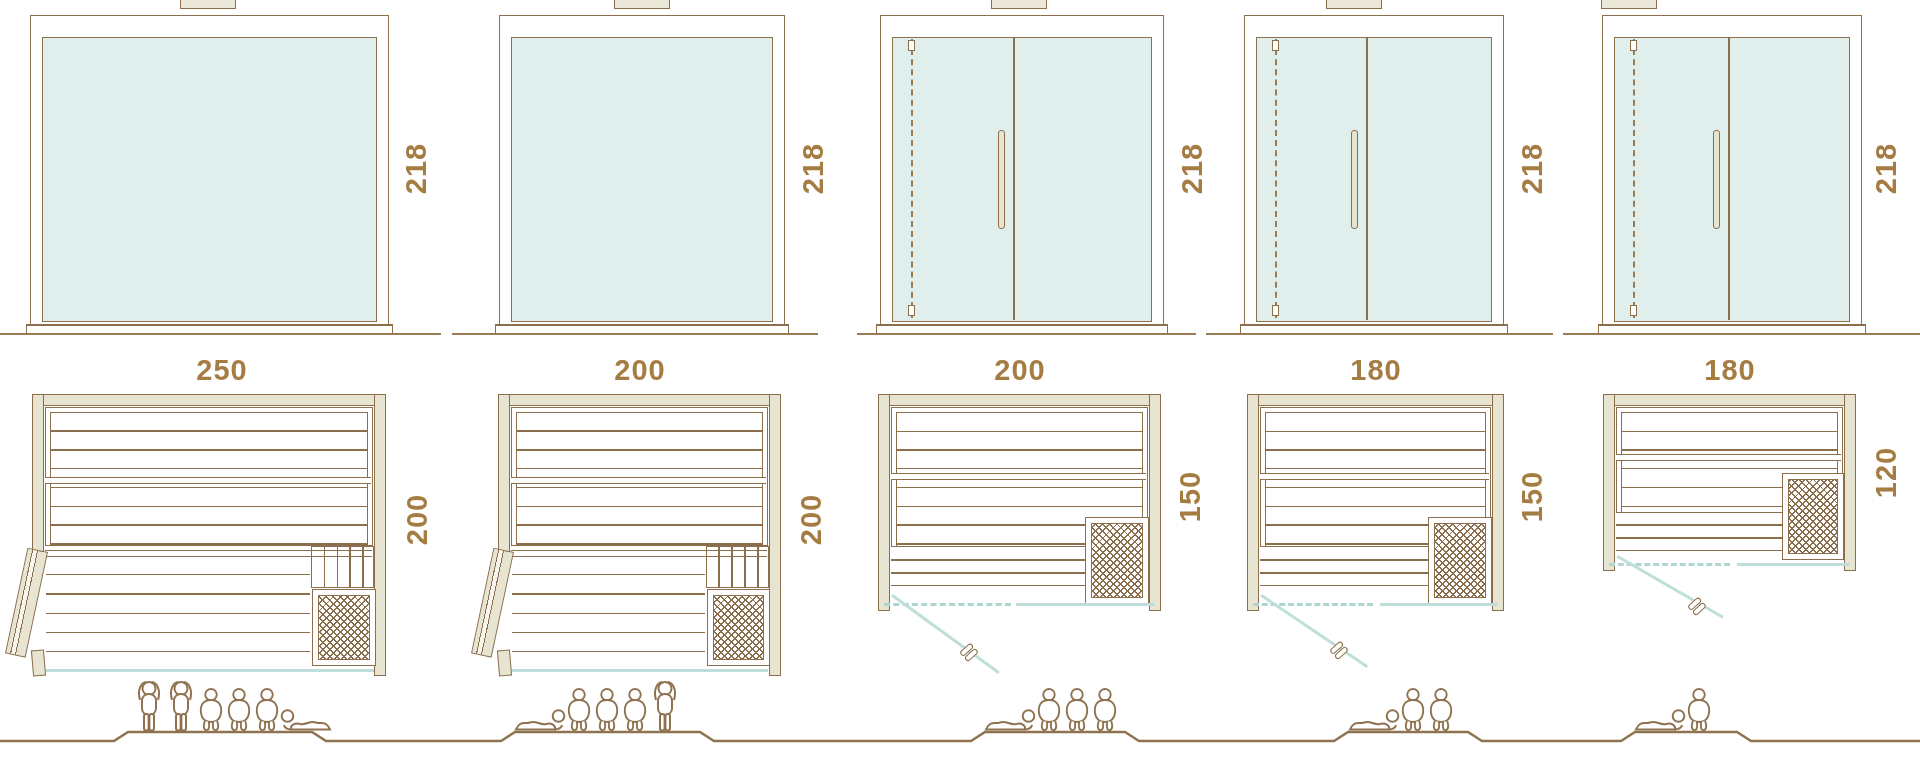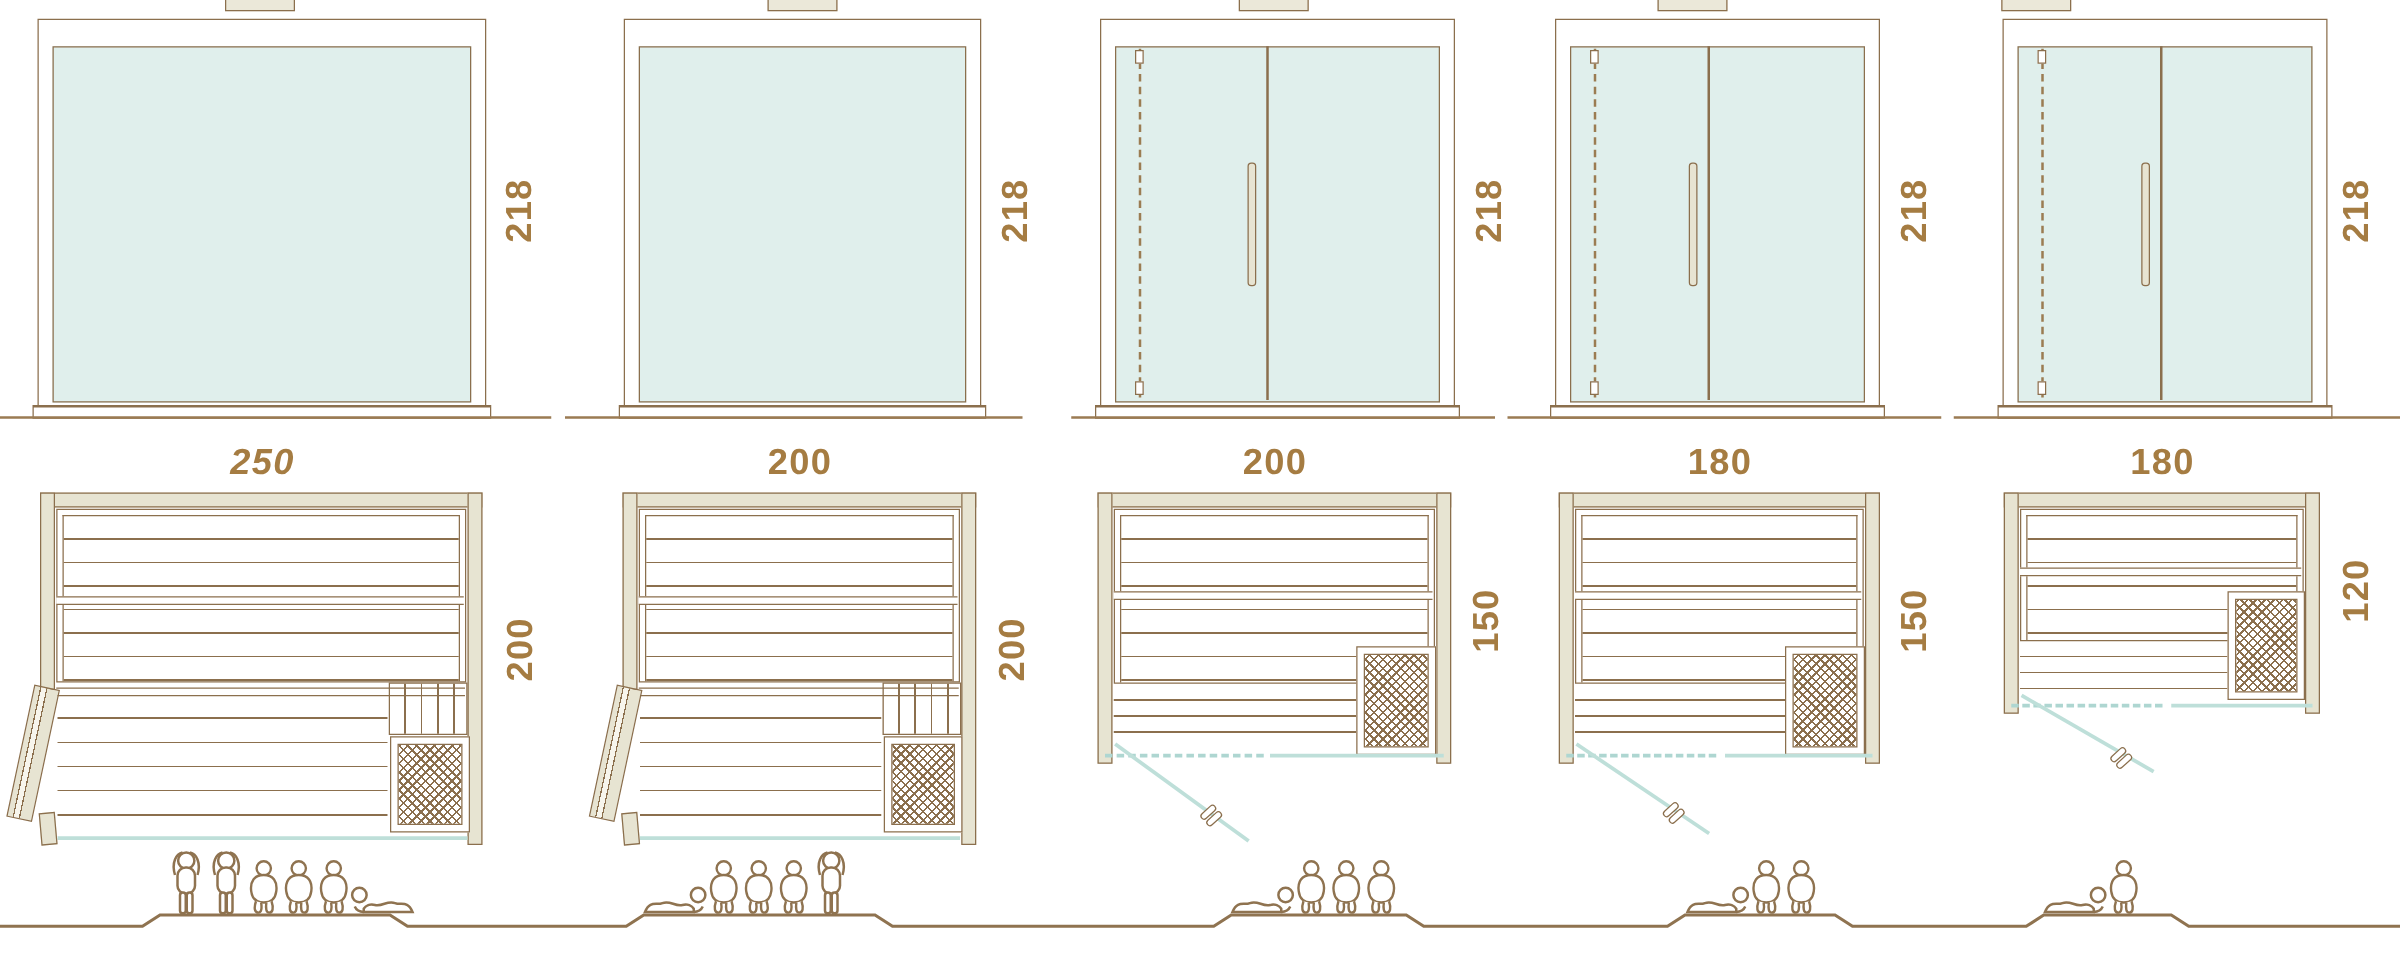--- a/index.html
+++ b/index.html
@@ -77,21 +77,21 @@
 
 <div class="canvas">
 
   <div>
     <div class="abs tab" style="left:180px;top:-4px;width:54px;height:11px;"></div>
     <div class="abs frame" style="left:30px;top:15px;width:357px;height:318px;"></div>
     <div class="abs glass" style="left:42px;top:37px;width:333px;height:283px;"></div>
     <div class="abs sill" style="left:26px;top:324px;width:365px;height:8px;"></div>
     <div class="abs gline" style="left:0;top:333px;width:441px;"></div>
     <div class="abs dim vdim" style="left:371px;top:152px;width:90px;">218</div>
-    <div class="abs dim" style="left:150px;top:354px;width:120px;font-style:italic;">250</div>
+    <div class="abs dim" style="left:162px;top:354px;width:120px;">250</div>
     <div class="abs dim vdim" style="left:372px;top:503px;width:90px;">200</div>
 
     <div class="abs wall" style="left:32px;top:394px;width:352px;height:10px;"></div>
     <div class="abs wall" style="left:374px;top:394px;width:10px;height:280px;"></div>
     <div class="abs wall" style="left:32px;top:394px;width:10px;height:156px;"></div>
     <div class="abs bench" style="left:45px;top:407px;width:326px;height:137px;">
       <div class="bench-in"></div>
     </div>
     <div class="abs dline" style="left:45px;top:477px;width:326px;height:5px;"></div>
     <div class="abs dline" style="left:45px;top:550px;width:327px;height:5px;"></div>

